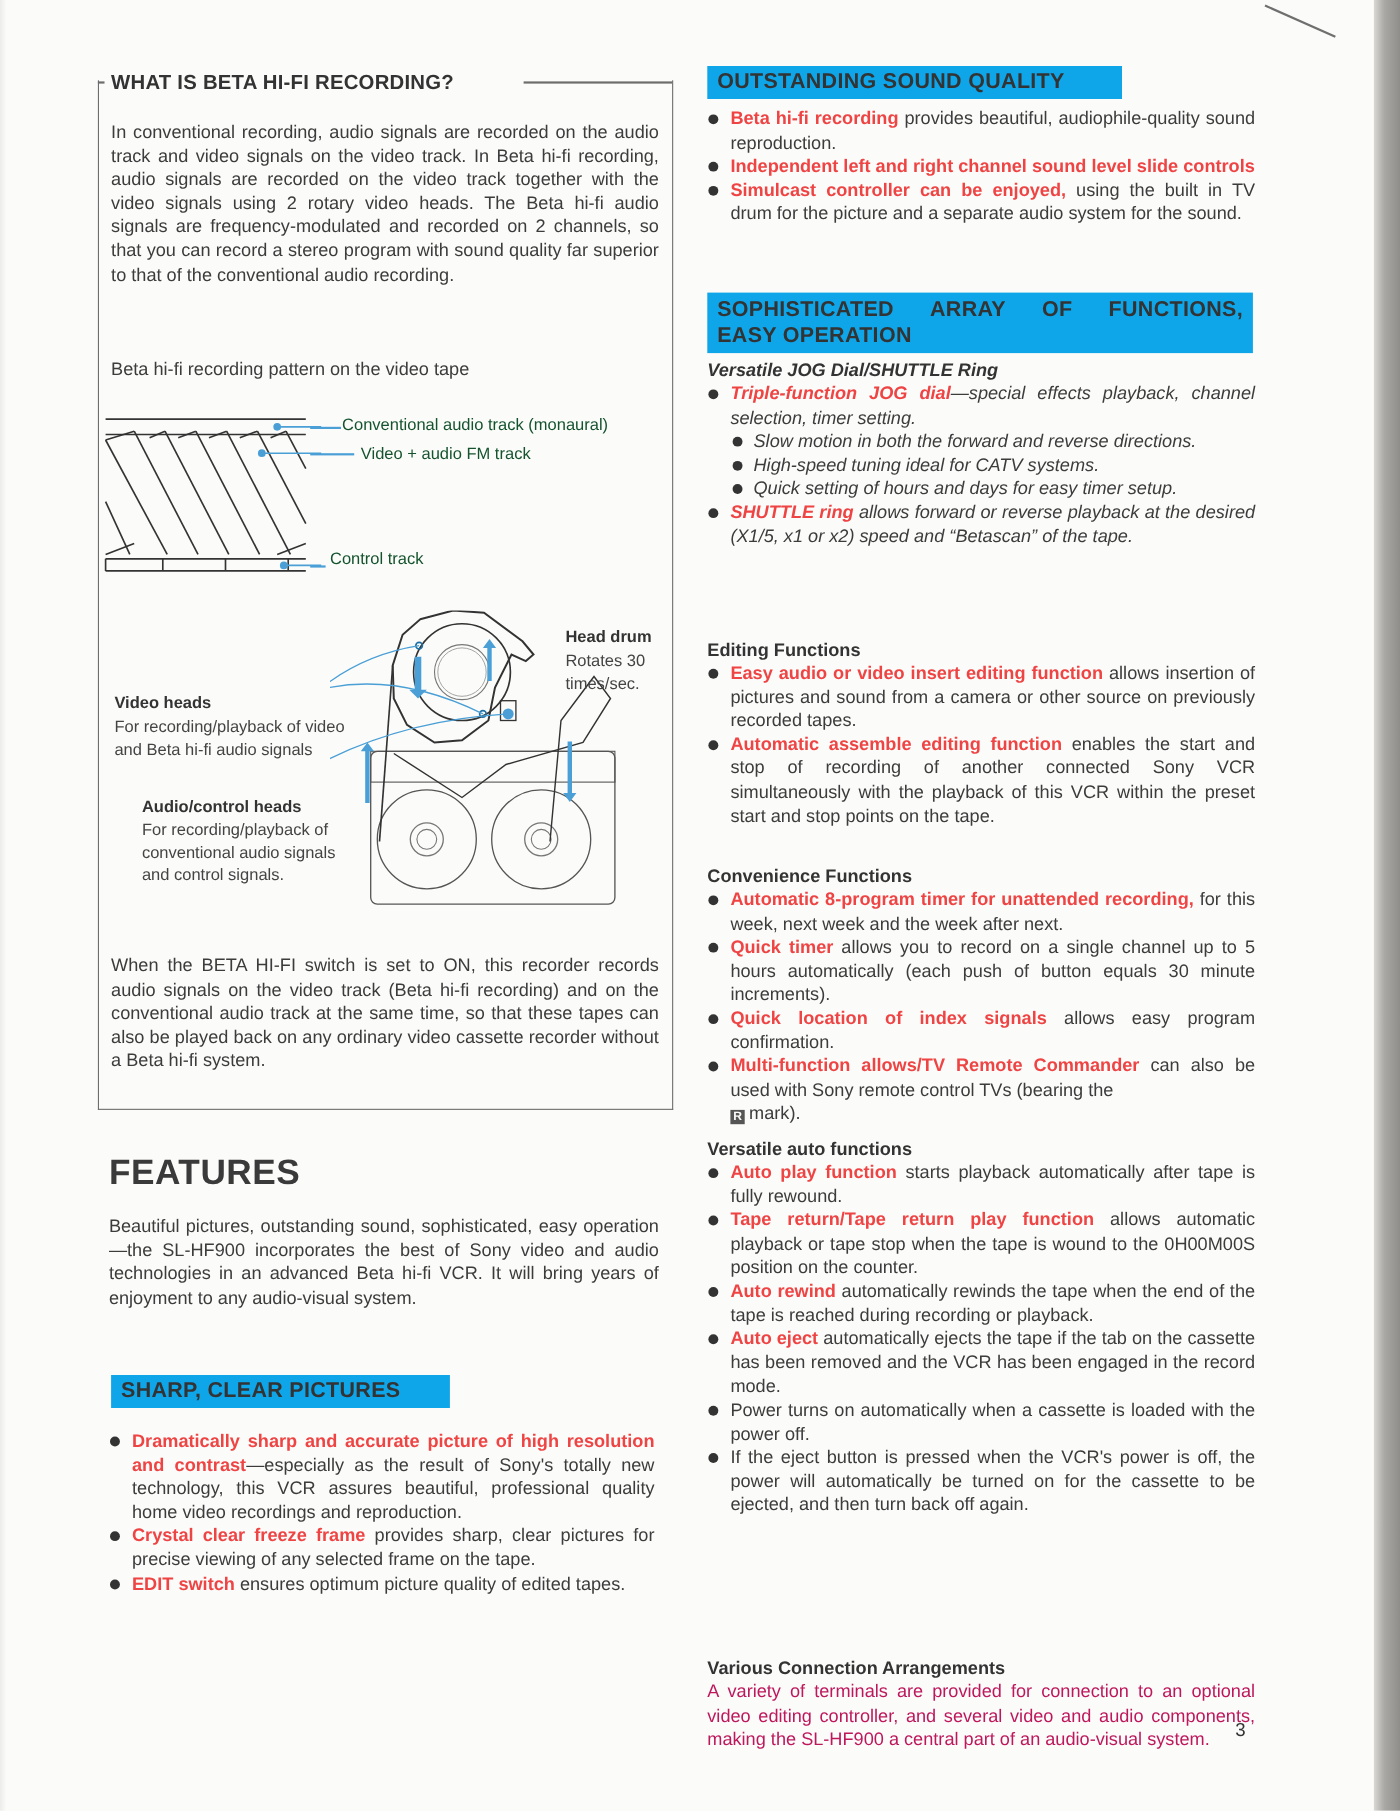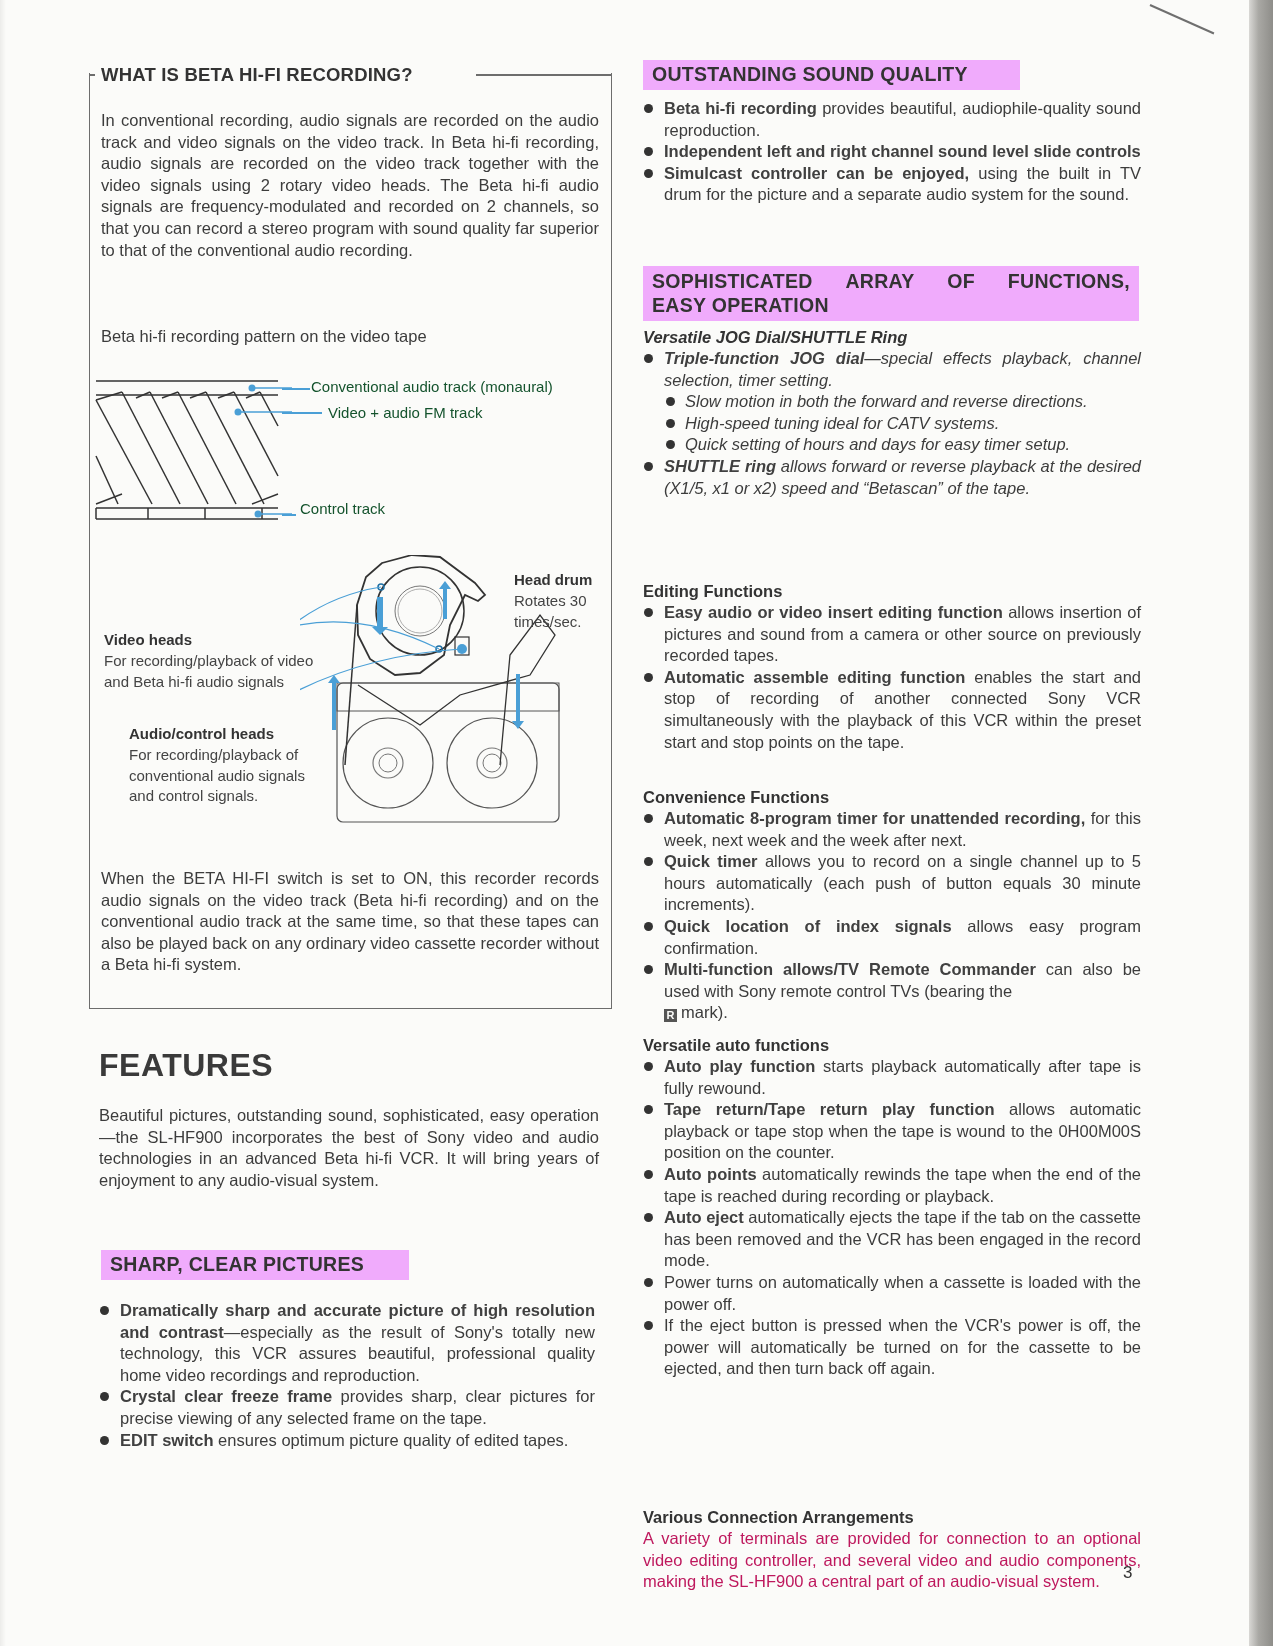--- a/index.html
+++ b/index.html
@@ -49,37 +49,37 @@
     .diagram-svg { position: absolute; left: 92px; top: 370px; }
     .mech-svg { position: absolute; left: 300px; top: 555px; }
 
     .features-title {
       position: absolute; left: 99px; top: 1047px; font-size: 32px; font-weight: bold; color: #3a3a3a;
       letter-spacing: 0.5px;
     }
     .para-features { left: 99px; top: 1105px; width: 500px; }
 
     .section-bar {
-      position: absolute; background: #f0abfc; color: #333; font-weight: bold;
+      position: absolute; background: #0ea5e9; color: #333; font-weight: bold;
       font-size: 19.5px; padding: 3px 9px 4px 9px; letter-spacing: 0.3px;
     }
     .bar-sharp { left: 101px; top: 1250px; width: 290px; }
     .bar-sound { left: 643px; top: 60px; width: 359px; }
     .bar-soph  { left: 643px; top: 266px; width: 478px; line-height: 24px; }
     .bar-soph .row1 { display: flex; justify-content: space-between; }
 
     .bullets { position: absolute; font-size: 16.5px; line-height: 21.6px; color: #3c3c3c; }
     .bullet { position: relative; padding-left: 21px; text-align: justify; }
     .bullet::before {
       content: ""; position: absolute; left: 1px; top: 6px; width: 9px; height: 9px; border-radius: 50%;
       background: #333;
     }
     .bullet.sub { padding-left: 42px; }
     .bullet.sub::before { left: 23px; }
-    .bullet b { color: #404040; margin-top: 12px; }
+    .bullet b { color: #ef4444; margin-top: 12px; }
     .bullets-sharp { left: 99px; top: 1300px; width: 496px; }
     .bullets-sound { left: 643px; top: 98px; width: 498px; }
 
     .subhead { position: absolute; font-size: 16.5px; font-weight: bold; color: #333; }
     .r-block { position: absolute; left: 643px; width: 498px; }
     .r-block .subhead { position: static; margin-bottom: 1px; }
     .r-block .bullets { position: static; }
     .rb-jog { top: 328px; font-style: italic; }
     .rb-edit { top: 582px; }
     .rb-conv { top: 788px; }
@@ -253,21 +253,21 @@
     <div class="bullet"><b>Quick location of index signals</b><span> allows easy program confirmation.</span></div>
     <div class="bullet"><b>Multi-function allows/TV Remote Commander</b><span> can also be used with Sony remote control TVs (bearing the</span><br><span class="r-mark">R</span><span>mark).</span></div>
   </div>
 </div>
 
 <div class="r-block rb-auto">
   <div class="subhead">Versatile auto functions</div>
   <div class="bullets">
     <div class="bullet"><b>Auto play function</b><span> starts playback automatically after tape is fully rewound.</span></div>
     <div class="bullet"><b>Tape return/Tape return play function</b><span> allows automatic playback or tape stop when the tape is wound to the 0H00M00S position on the counter.</span></div>
-    <div class="bullet"><b>Auto points</b><span> automatically rewinds the tape when the end of the tape is reached during recording or playback.</span></div>
+    <div class="bullet"><b>Auto rewind</b><span> automatically rewinds the tape when the end of the tape is reached during recording or playback.</span></div>
     <div class="bullet"><b>Auto eject</b><span> automatically ejects the tape if the tab on the cassette has been removed and the VCR has been engaged in the record mode.</span></div>
     <div class="bullet"><span>Power turns on automatically when a cassette is loaded with the power off.</span></div>
     <div class="bullet"><span>If the eject button is pressed when the VCR's power is off, the power will automatically be turned on for the cassette to be ejected, and then turn back off again.</span></div>
   </div>
 </div>
 
 <div class="r-block rb-conn">
   <div class="subhead">Various Connection Arrangements</div>
   <div class="conn-text">A variety of terminals are provided for connection to an optional video editing controller, and several video and audio components, making the SL-HF900 a central part of an audio-visual system.</div>
 </div>

